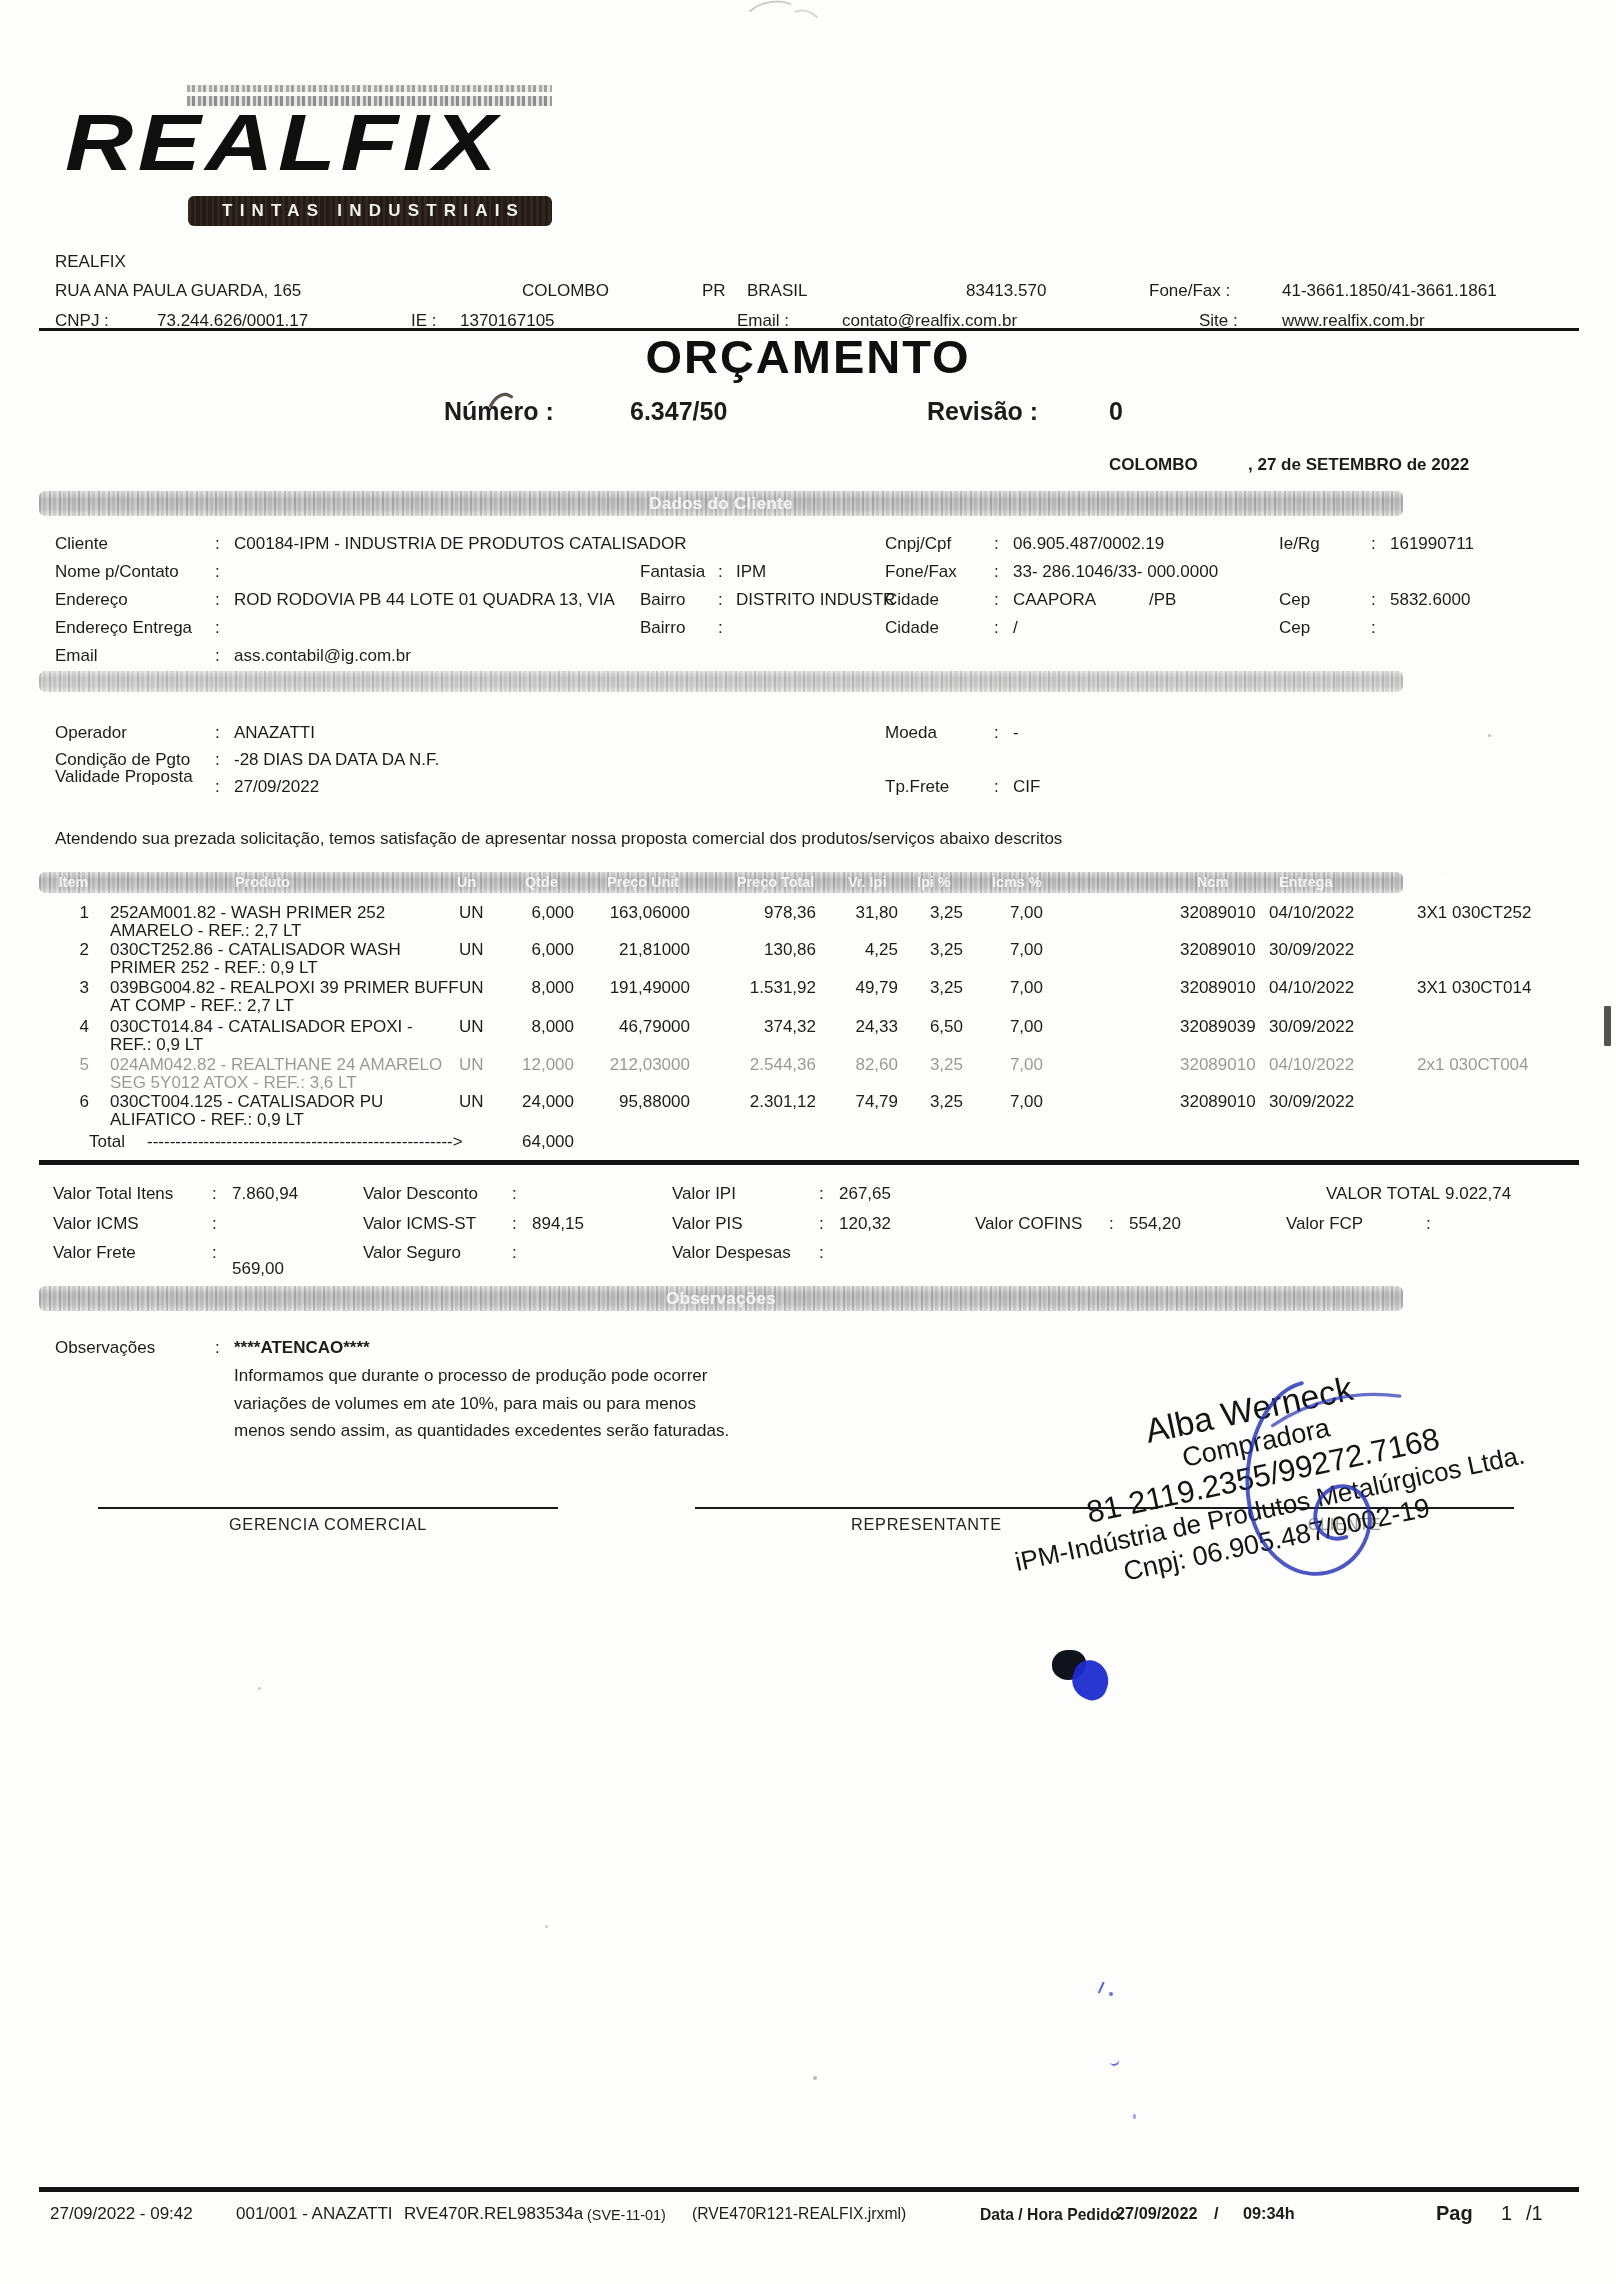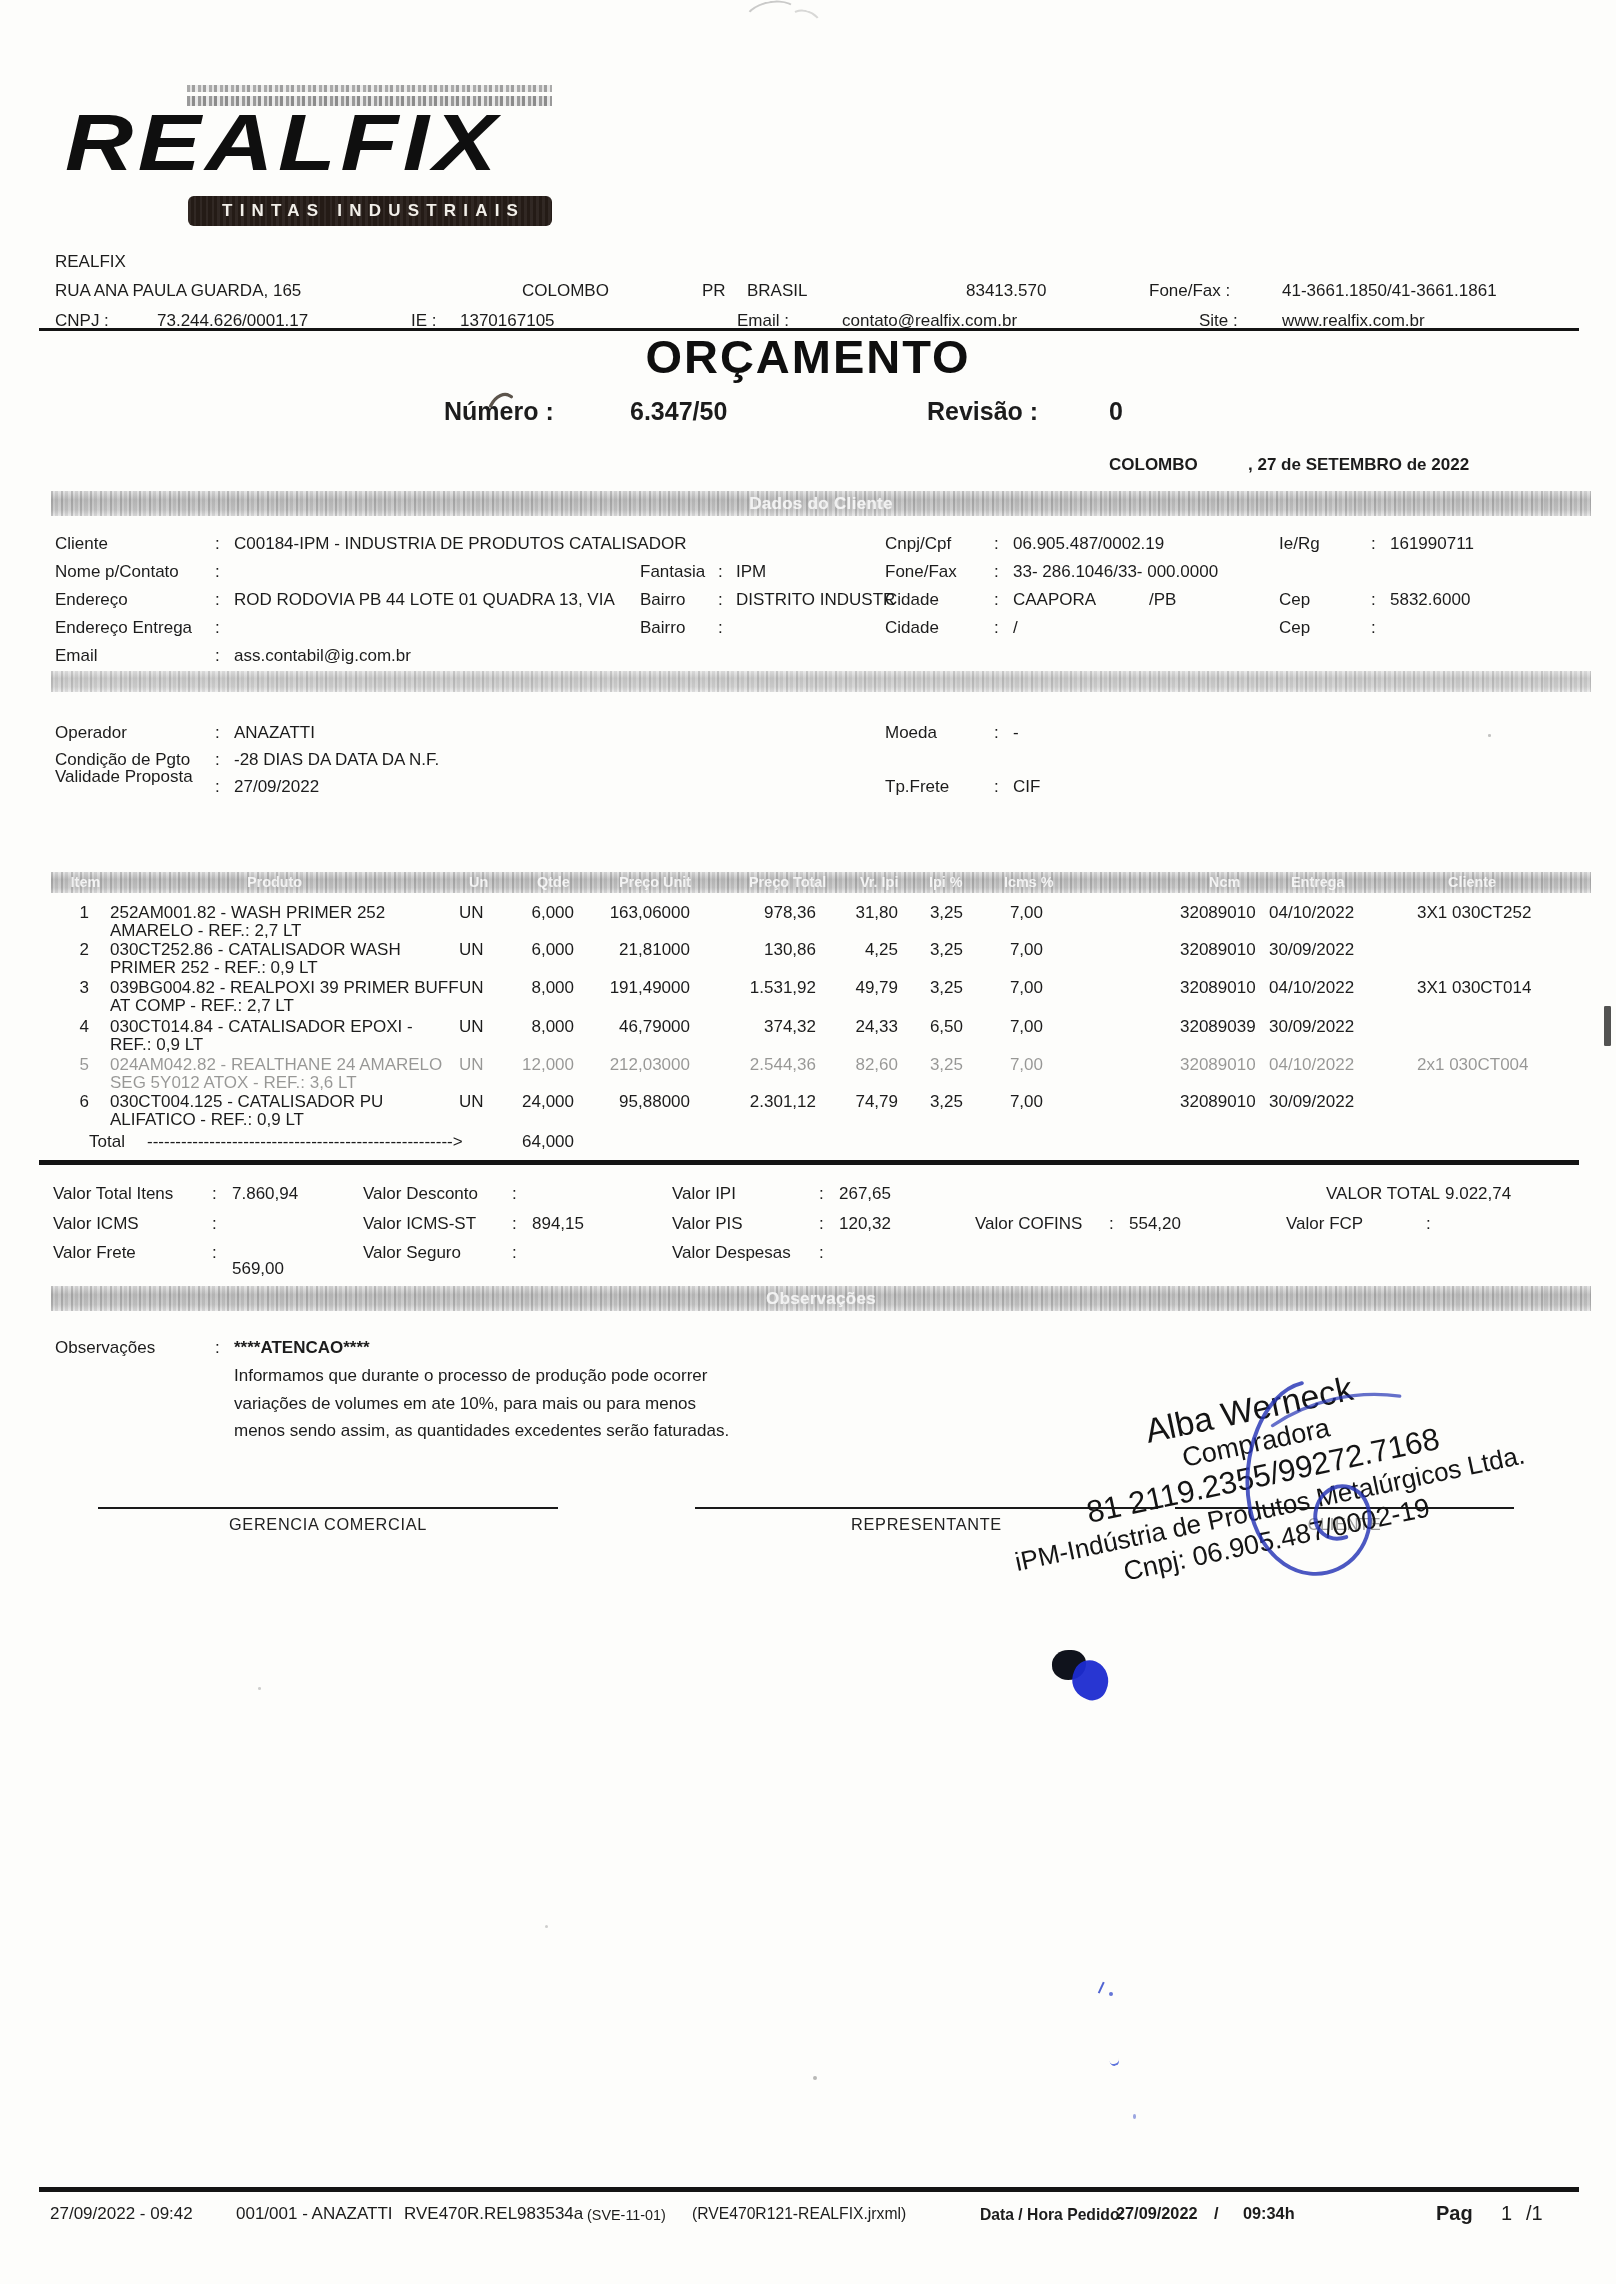--- a/index.html
+++ b/index.html
@@ -3,23 +3,23 @@
 <meta charset="utf-8">
 <style>
   html,body{margin:0;padding:0;background:#d8d8d8;}
   .page{position:relative;width:1616px;height:2284px;background:#fdfdfb;
         font-family:"Liberation Sans",sans-serif;color:#1c1c1c;overflow:hidden;}
   .t{position:absolute;white-space:nowrap;font-size:17px;line-height:1.15;color:#1c1c1c;}
   .b{font-weight:bold;}
   .sm{font-size:14.4px;}
   .hline{position:absolute;background:#141414;}
   
-  .band{position:absolute;left:51px;width:1540px;
+  .band{position:absolute;left:39px;width:1364px;
         background:repeating-linear-gradient(90deg,rgba(95,95,95,.30) 0 2px,rgba(210,210,210,.10) 2px 3.9px,rgba(135,135,135,.22) 3.9px 7.2px,rgba(225,225,225,.14) 7.2px 9.8px),
-                   linear-gradient(180deg,#e7e7e7,#bfbfbf 35%,#cbcbcb 75%,#eaeaea);}
+                   linear-gradient(180deg,#e7e7e7,#bfbfbf 35%,#cbcbcb 75%,#eaeaea);border-radius:6px;}
   .band-label{position:absolute;left:0;right:0;top:2.6px;text-align:center;color:#fafafa;
               font-weight:bold;font-size:17px;opacity:.88;letter-spacing:0.3px;
               text-shadow:0 0 1.3px rgba(255,255,255,.45);}
   .th{position:absolute;top:2px;color:rgba(255,255,255,.82);font-size:14.4px;font-weight:bold;filter:blur(0.3px);white-space:nowrap;}
   
   .logo-hatch{position:absolute;left:187px;width:365px;
       background:repeating-linear-gradient(90deg,#8f8f8f 0 3.3px,#d9d9d9 3.3px 5.2px,#7f7f7f 5.2px 8.5px,#e6e6e6 8.5px 11px);}
   .logo-word{position:absolute;left:65px;top:103px;font-size:80px;font-weight:900;font-style:italic;
       letter-spacing:3.9px;transform:scaleX(1.18);transform-origin:0 50%;color:#0f0f0f;line-height:1;}
   .logo-tag{position:absolute;left:188px;top:196px;width:364px;height:30px;border-radius:5.9px;
@@ -174,20 +174,21 @@
   <span class="t" style="left:215px;top:750px;">:</span>
   <span class="t" style="left:234px;top:750px;">-28 DIAS DA DATA DA N.F.</span>
 
   <span class="t" style="left:55px;top:767px;">Validade Proposta</span>
   <span class="t" style="left:215px;top:777px;">:</span>
   <span class="t" style="left:234px;top:777px;">27/09/2022</span>
   <span class="t" style="left:885px;top:777px;">Tp.Frete</span>
   <span class="t" style="left:994px;top:777px;">:</span>
   <span class="t" style="left:1013px;top:777px;">CIF</span>
 
+  <span class="t" style="left:55px;top:829px;">Atendendo sua prezada solicitação, temos satisfação de apresentar nossa proposta comercial dos produtos/serviços abaixo descritos</span>
 
   <div class="band" style="top:872px;height:21px;">
     <span class="th" style="left:19.6px;">Item</span>
     <span class="th" style="left:196px;">Produto</span>
     <span class="th" style="left:418px;">Un</span>
     <span class="th" style="left:486px;">Qtde</span>
     <span class="th" style="left:568px;">Preço Unit</span>
     <span class="th" style="left:698px;">Preço Total</span>
     <span class="th" style="left:809px;">Vr. Ipi</span>
     <span class="th" style="left:878px;">Ipi %</span>

